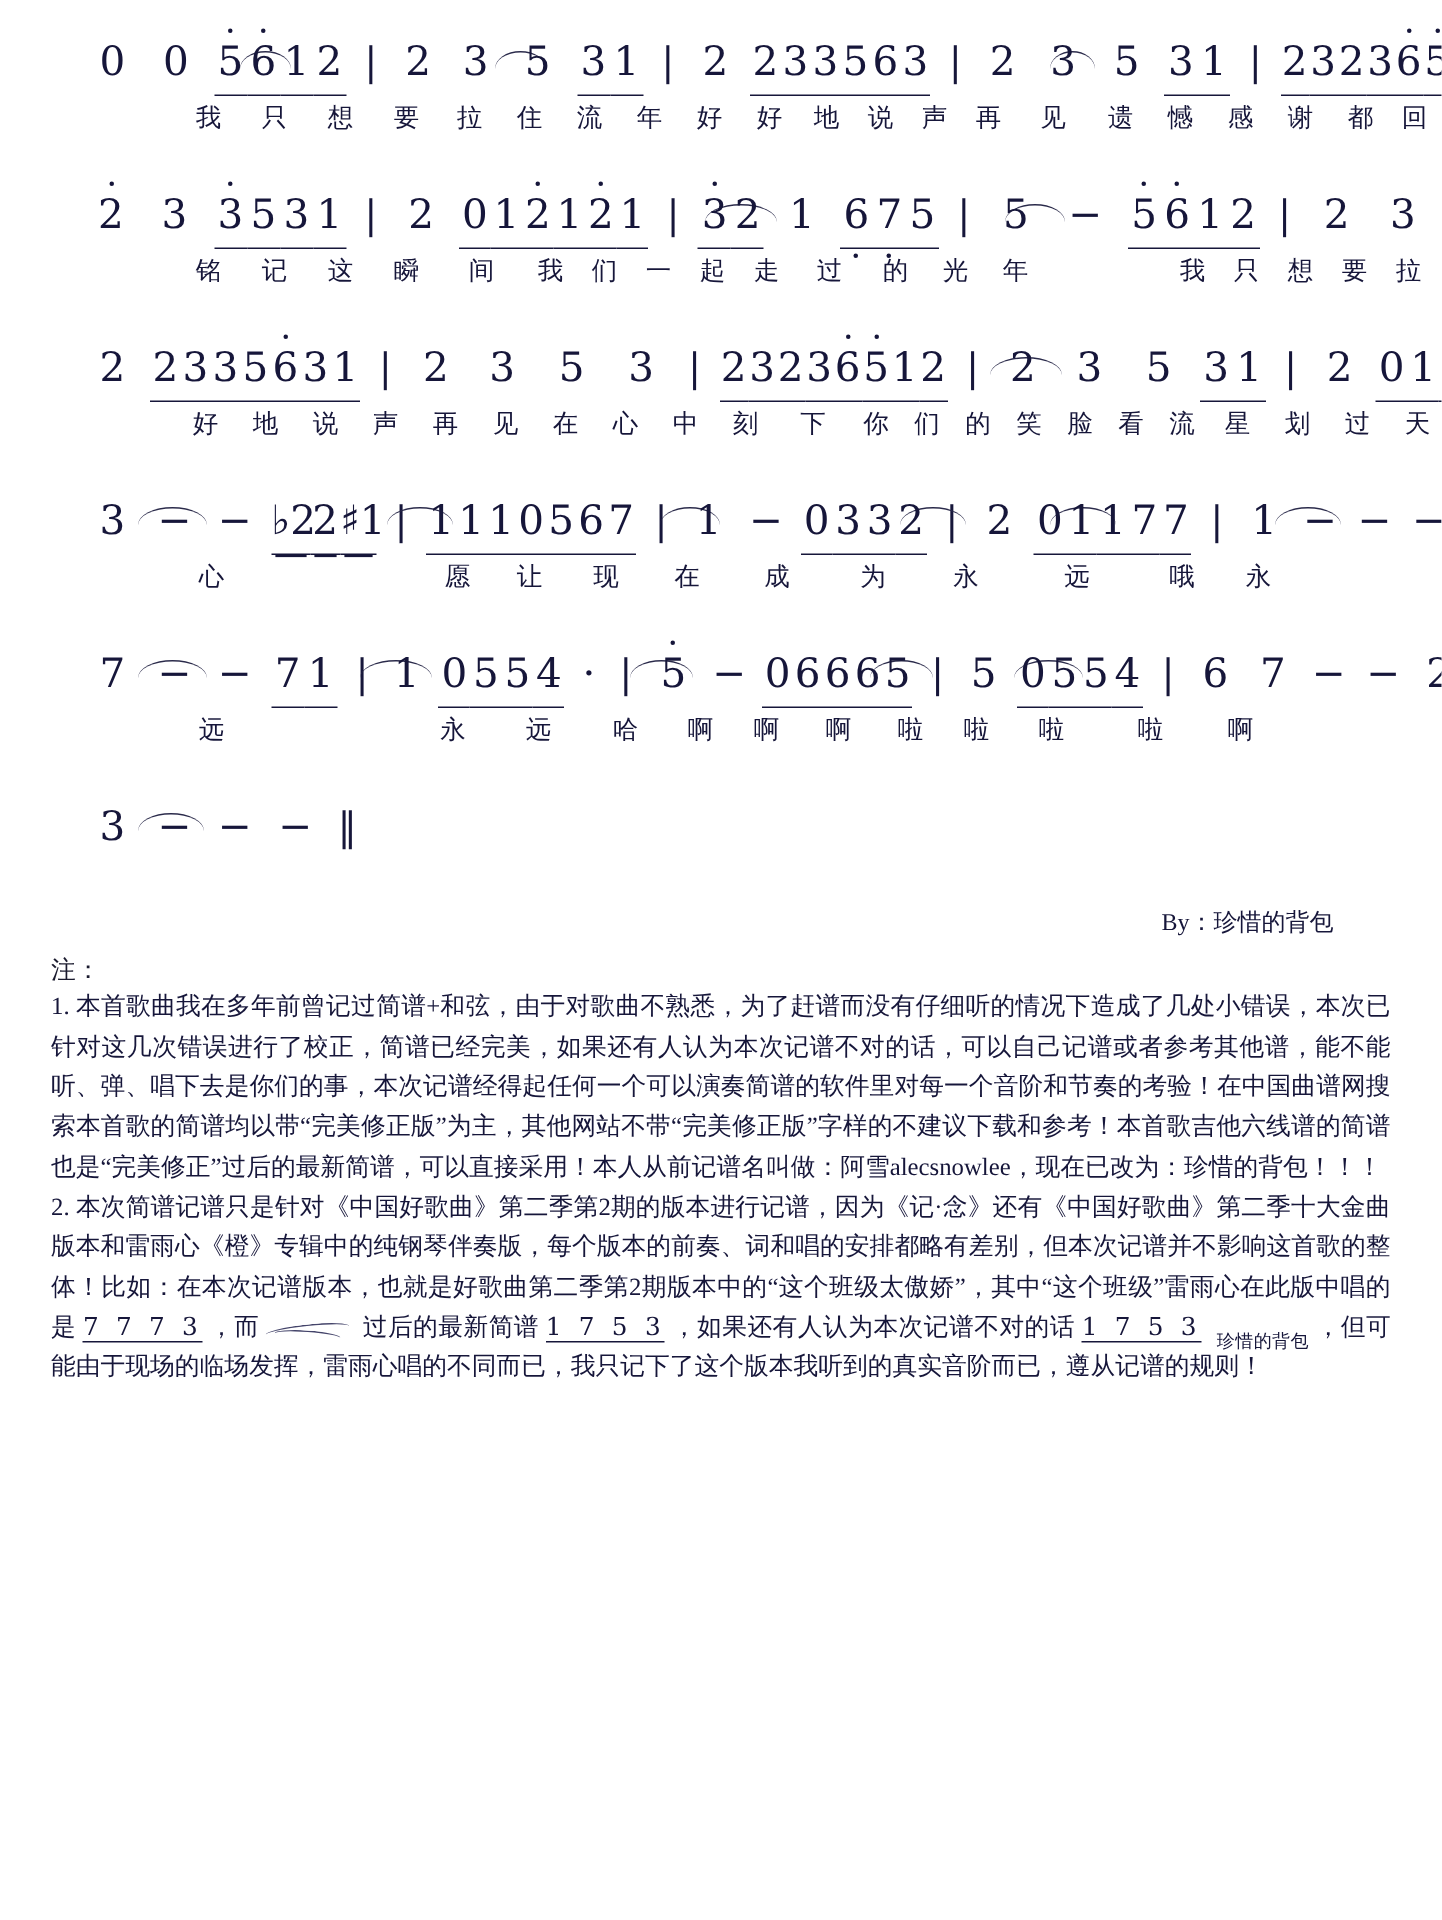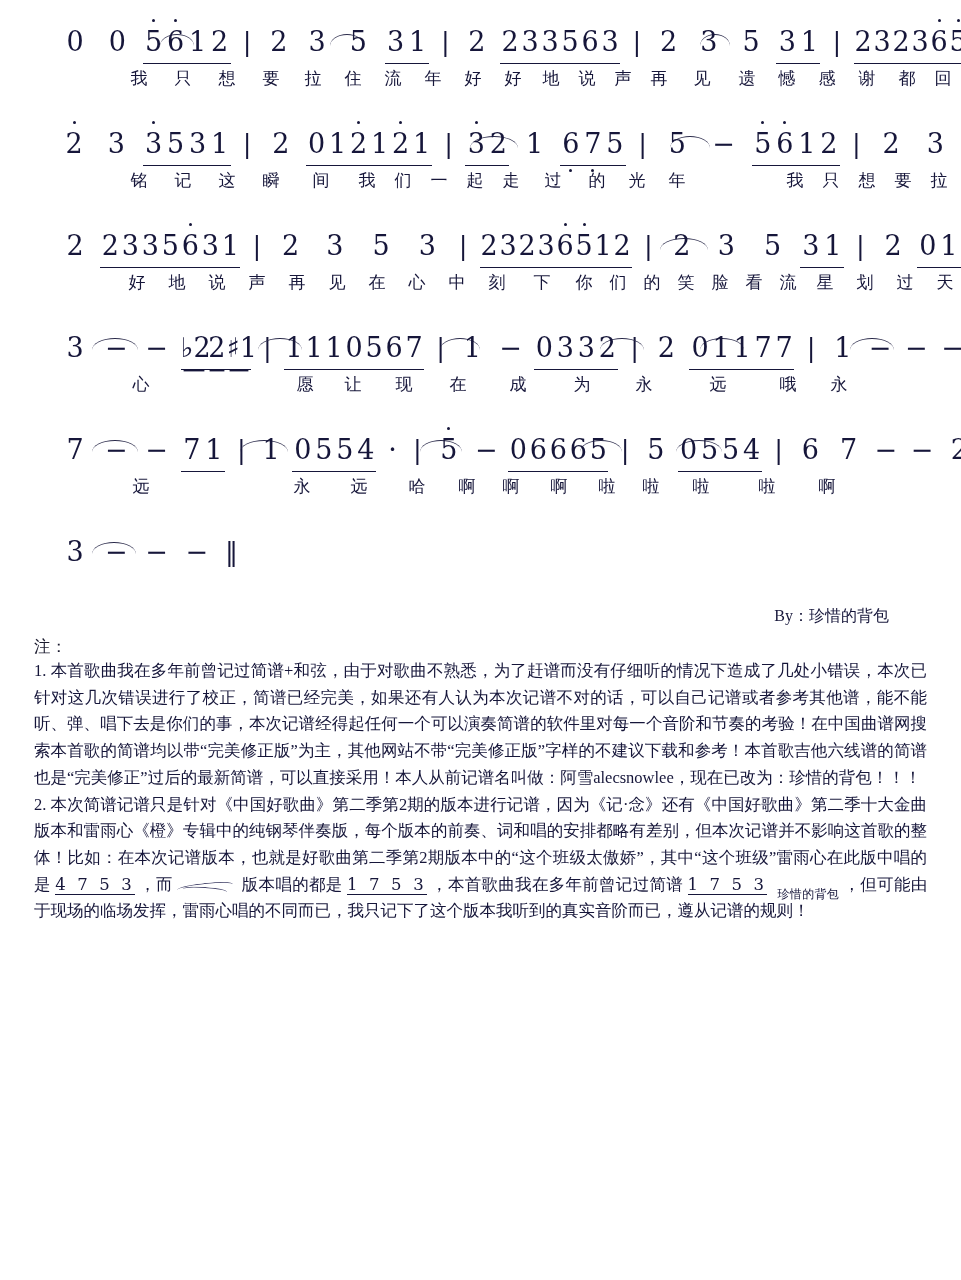--- a/index.html
+++ b/index.html
@@ -351,24 +351,24 @@
   </div>
 
   <div class="notes-head">注：</div>
 
   <div class="note-item">
     <span>1. 本首歌曲我在多年前曾记过简谱+和弦，由于对歌曲不熟悉，为了赶谱而没有仔细听的情况下造成了几处小错误，本次已针对这几次错误进行了校正，简谱已经完美，如果还有人认为本次记谱不对的话，可以自己记谱或者参考其他谱，能不能听、弹、唱下去是你们的事，本次记谱经得起任何一个可以演奏简谱的软件里对每一个音阶和节奏的考验！在中国曲谱网搜索本首歌的简谱均以带“完美修正版”为主，其他网站不带“完美修正版”字样的不建议下载和参考！本首歌吉他六线谱的简谱也是“完美修正”过后的最新简谱，可以直接采用！本人从前记谱名叫做：阿雪alecsnowlee，现在已改为：珍惜的背包！！！</span>
   </div>
 
   <div class="note-item">
     <span>2. 本次简谱记谱只是针对《中国好歌曲》第二季第2期的版本进行记谱，因为《记·念》还有《中国好歌曲》第二季十大金曲版本和雷雨心《橙》专辑中的纯钢琴伴奏版，每个版本的前奏、词和唱的安排都略有差别，但本次记谱并不影响这首歌的整体！比如：在本次记谱版本，也就是好歌曲第二季第2期版本中的“这个班级太傲娇”，其中“这个班级”雷雨心在此版中唱的是</span>
-    <span class="inline-num">4 7 5 3</span>
+    <span class="inline-num">7 7 7 3</span>
     <span>，而</span>
     <span class="scribble"></span>
-    <span>版本唱的都是</span>
+    <span>过后的最新简谱</span>
     <span class="inline-num">1 7 5 3</span>
-    <span>，本首歌曲我在多年前曾记过简谱</span>
+    <span>，如果还有人认为本次记谱不对的话</span>
     <span class="inline-num">1 7 5 3</span>
     <span class="sidenote">珍惜的背包</span>
     <span>，但可能由于现场的临场发挥，雷雨心唱的不同而已，我只记下了这个版本我听到的真实音阶而已，遵从记谱的规则！</span>
   </div>
 
 </div>
 
 </body></html>

